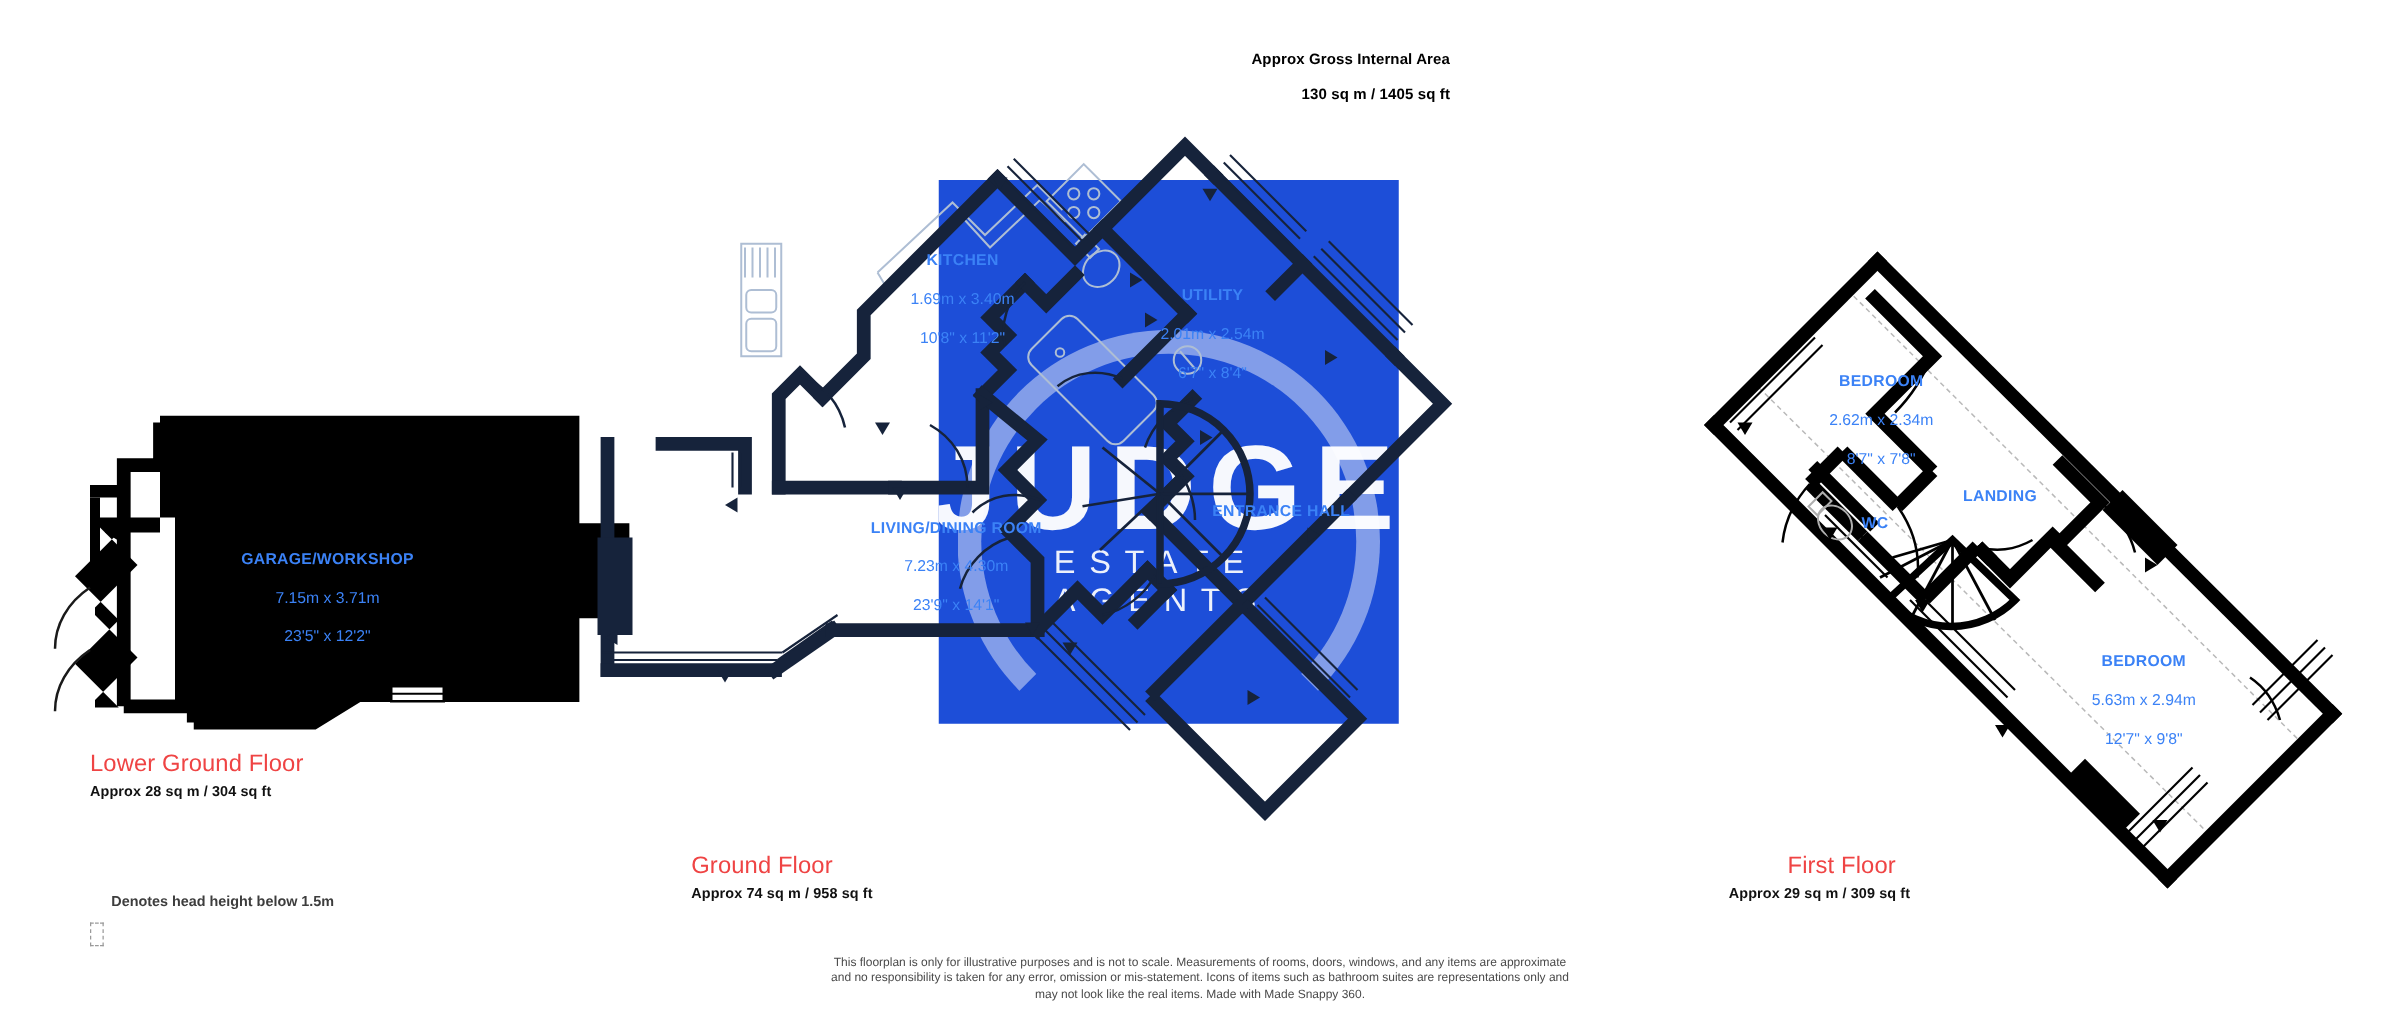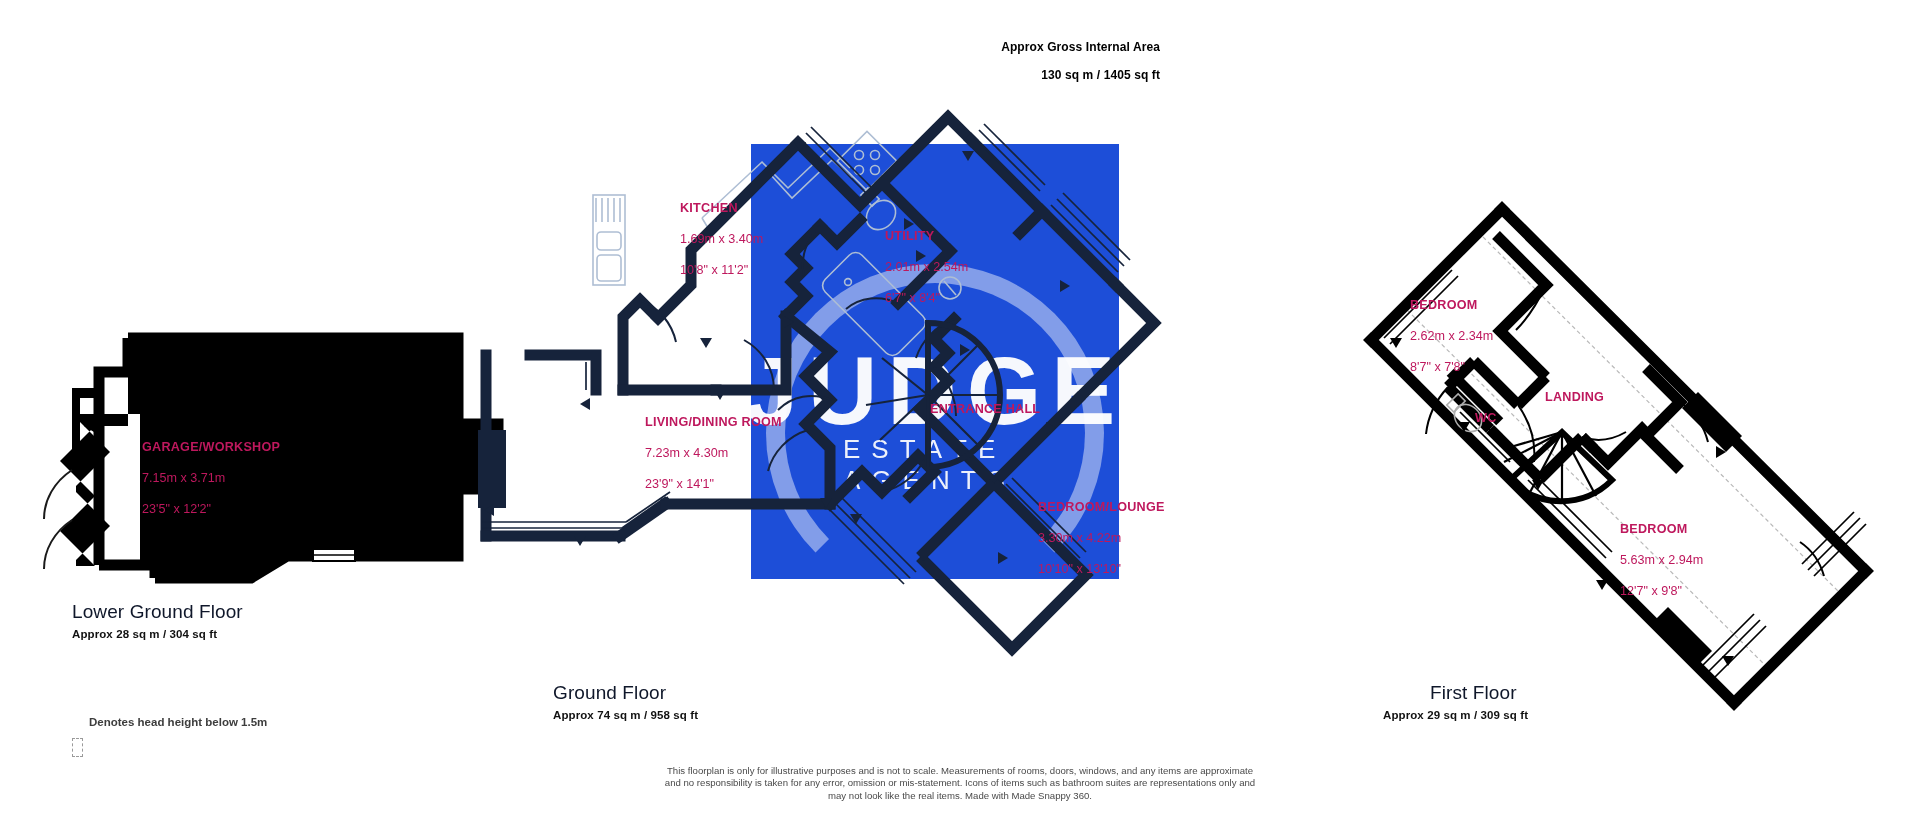--- a/index.html
+++ b/index.html
@@ -9,30 +9,30 @@
     color:#000;
   }
   #stage{position:absolute;left:0;top:0;width:1920px;height:817px;}
 
   
   .hdr{
     position:absolute;text-align:right;font-weight:bold;font-size:12px;
     line-height:14px;letter-spacing:.1px;white-space:pre-line;
   }
   .floorname{
-    position:absolute;font-size:19px;color:#0f172a;letter-spacing:.1px;
+    position:absolute;font-size:19px;color:#ef4444;letter-spacing:.1px;
     white-space:nowrap;
   }
   .floorarea{
     position:absolute;font-size:11.5px;font-weight:bold;color:#111;
     letter-spacing:.1px;white-space:nowrap;
   }
   .roomlbl{
-    position:absolute;white-space:pre-line;
-    font-size:12.6px;line-height:15.6px;color:#be185d;
+    position:absolute;text-align:center;white-space:pre-line;
+    font-size:12.6px;line-height:15.6px;color:#3b82f6;
   }
   .roomlbl b{font-weight:bold;font-size:12.6px;letter-spacing:.25px;}
   .legend{
     position:absolute;font-size:11.5px;color:#3d3d3d;white-space:nowrap;
   }
   .legendbox{
     position:absolute;width:9px;height:17px;border:1px dashed #9a9a9a;
     background:#fff;
   }
   .disclaim{
@@ -281,25 +281,20 @@
   <div class="roomlbl" style="left:645px;top:399px;width:240px;">
     <b>LIVING/DINING ROOM</b><br>
     <span>7.23m x 4.30m</span><br>
     <span>23'9" x 14'1"</span>
   </div>
 
   <div class="roomlbl" style="left:930px;top:386px;width:190px;">
     <b>ENTRANCE HALL</b>
   </div>
 
-  <div class="roomlbl" style="left:1038px;top:484px;width:210px;">
-    <b>BEDROOM/LOUNGE</b><br>
-    <span>3.30m x 4.22m</span><br>
-    <span>10'10" x 13'10"</span>
-  </div>
 
   <div class="floorname" style="left:553px;top:682px;">Ground Floor</div>
   <div class="floorarea" style="left:553px;top:709px;">Approx 74 sq m / 958 sq ft</div>
 
   <svg style="position:absolute;left:1350px;top:150px;" width="570" height="520">
 
     <g stroke="#b9b9b9" stroke-width="1.2" fill="none" stroke-dasharray="4 3">
       <path d="M52,155 L420,520"></path>
       <path d="M128,82 L494,447"></path>
     </g>

